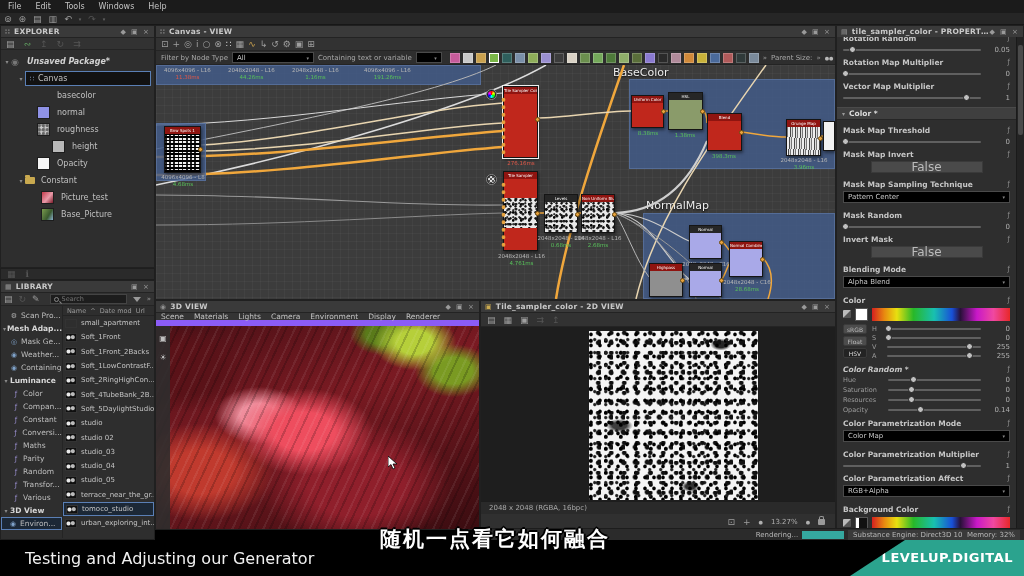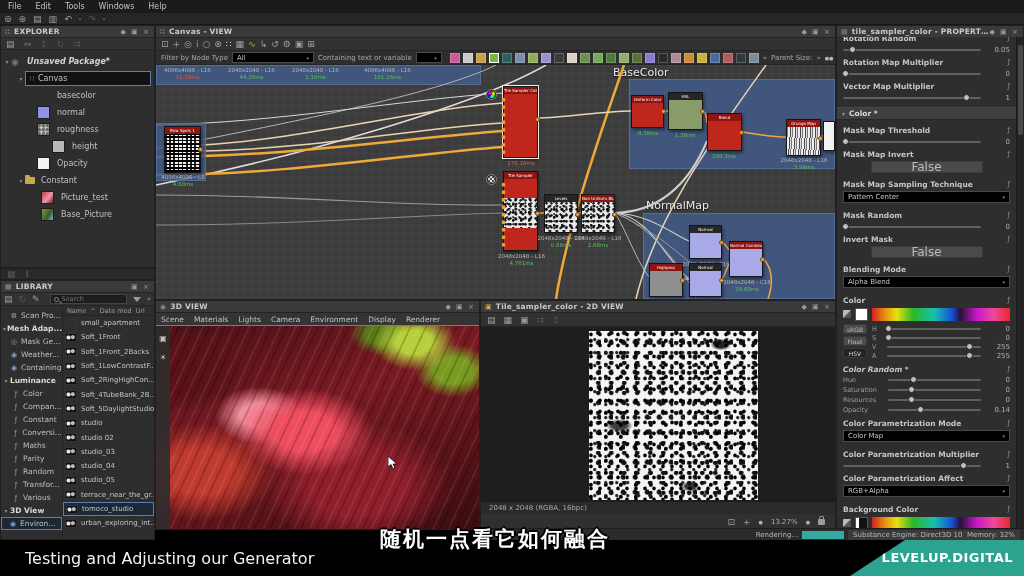--- a/index.html
+++ b/index.html
@@ -616,21 +616,21 @@
   <div class="abs panel" style="left:155px;top:300px;width:325px;height:230px">
     <div class="ptitle">
       <span class="pt-ic">◉</span>
       <span>3D VIEW</span>
       <span class="pt-right">
         <span>◆</span>
         <span>▣</span>
         <span>×</span>
       </span>
     </div>
-    <div style="height:13px;background:#343434;border-bottom:1px solid #8b5cf6;display:flex;align-items:center;gap:10px;padding-left:5px;font-size:7.5px;color:#c2c2c2">
+    <div style="height:13px;background:#343434;border-bottom:6px solid #8b5cf6;display:flex;align-items:center;gap:10px;padding-left:5px;font-size:7.5px;color:#c2c2c2">
       <span>Scene</span>
       <span>Materials</span>
       <span>Lights</span>
       <span>Camera</span>
       <span>Environment</span>
       <span>Display</span>
       <span>Renderer</span>
     </div>
     <div id="paint" style="position:relative;width:323px;height:203px;overflow:hidden">
       <div style="position:absolute;left:0;top:0;width:14px;height:203px;background:#2d2d2dE6;display:flex;flex-direction:column;align-items:center;gap:10px;padding-top:8px;z-index:5">

